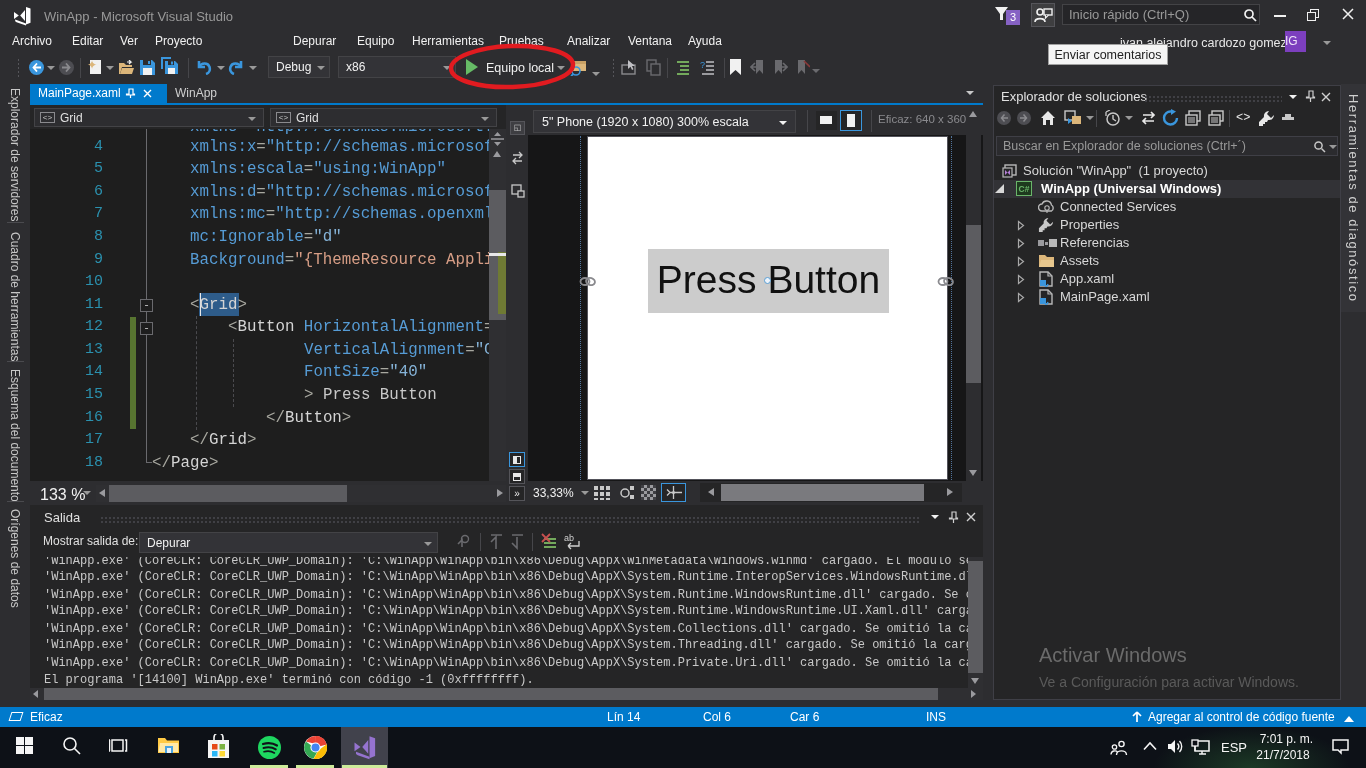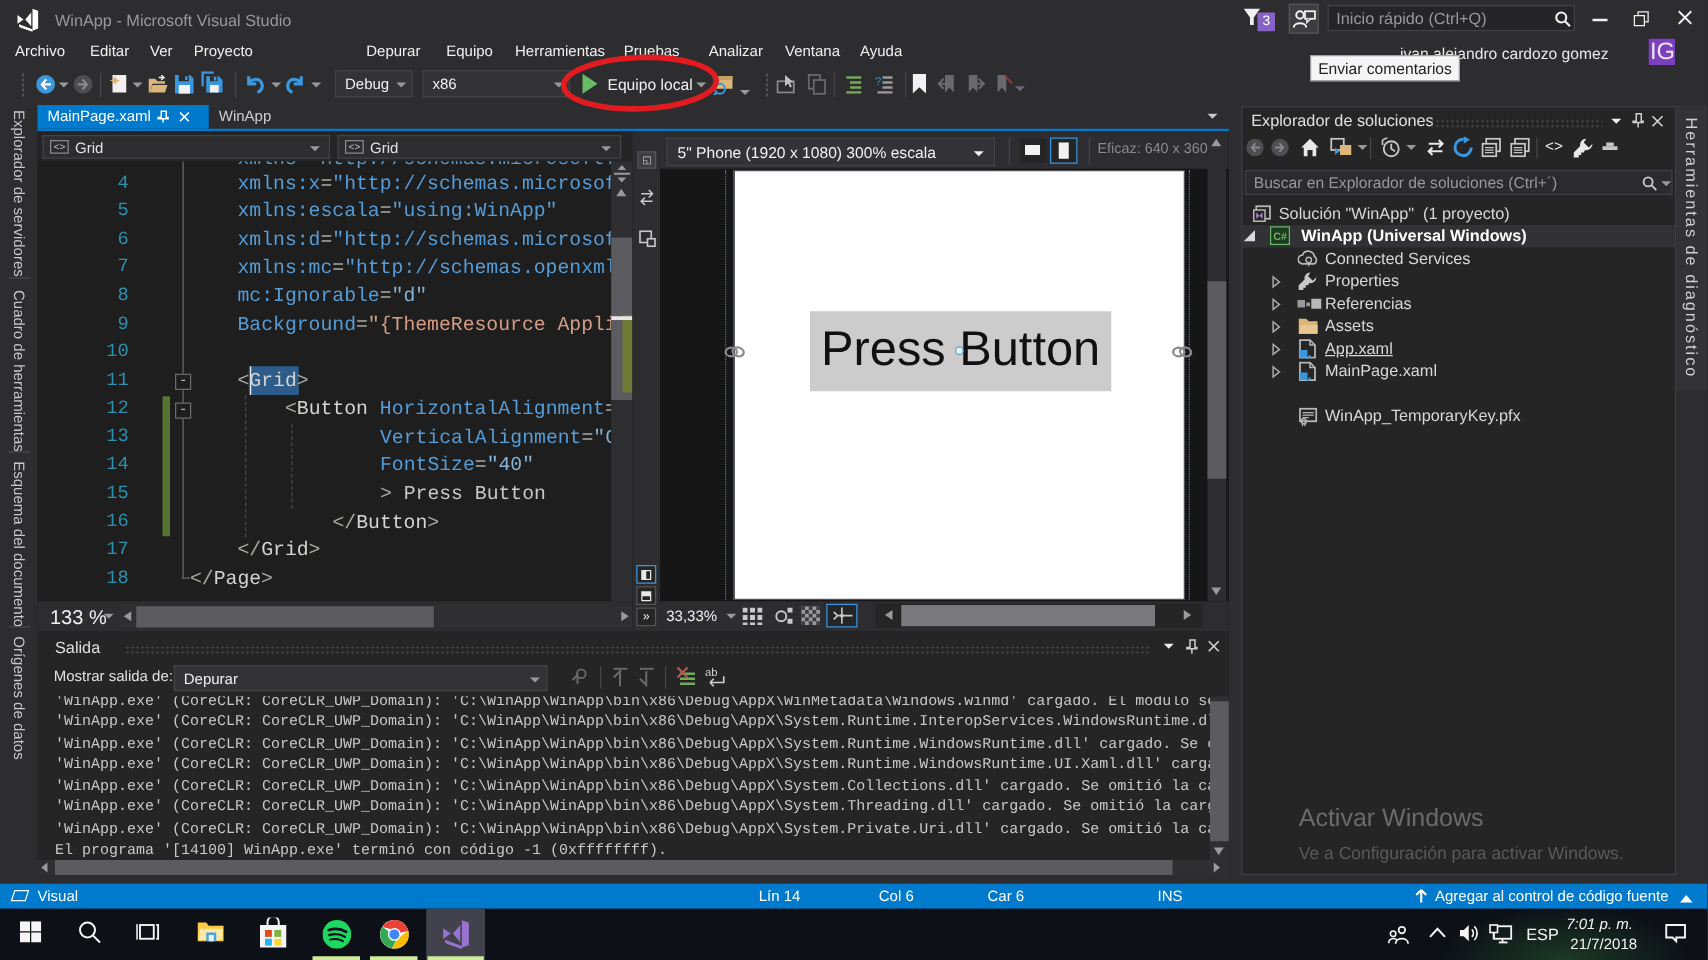--- a/index.html
+++ b/index.html
@@ -74,21 +74,21 @@
     <div class="abs" style="left:225px;top:4px;margin-top:48px;">Compilar</div>
     <div class="abs" style="left:293px;top:4px;">Depurar</div>
     <div class="abs" style="left:357px;top:4px;">Equipo</div>
     <div class="abs" style="left:412px;top:4px;">Herramientas</div>
     <div class="abs" style="left:499px;top:4px;">Pruebas</div>
     <div class="abs" style="left:567px;top:4px;">Analizar</div>
     <div class="abs" style="left:628px;top:4px;">Ventana</div>
     <div class="abs" style="left:688px;top:4px;">Ayuda</div>
     <div class="abs" style="left:1120px;top:6px;font-size:12.5px;color:#e8e8e8;">ivan alejandro cardozo gomez</div>
     <div class="caret abs" style="left:1323px;top:11px;"></div>
-    <div class="abs" style="left:1319px;top:1px;width:21px;height:21px;background:#7c3fbe;color:#efe4f8;font-size:19px;text-align:right;line-height:21px;">IG</div>
+    <div class="abs" style="left:1285px;top:1px;width:21px;height:21px;background:#7c3fbe;color:#efe4f8;font-size:12px;text-align:left;line-height:21px;">IG</div>
   </div>
 
   <div class="abs" id="toolbar" style="left:0;top:52px;width:1366px;height:32px;">
     <div class="abs" style="left:17px;top:6px;width:3px;height:20px;background-image:radial-gradient(circle,#55555a 1px,transparent 1.1px);background-size:3px 4px;"></div>
 
     <div class="abs" style="left:29px;top:8px;width:15px;height:15px;border-radius:8px;background:#3a96dd;"></div>
     <svg class="abs" style="left:32px;top:11px;" width="9" height="9" viewBox="0 0 9 9">
         <path d="M5 0.5 L1.5 4.5 L5 8.5 M1.5 4.5 L9 4.5" stroke="#fff" stroke-width="1.8" fill="none"></path>
       </svg>
     <div class="caret abs" style="left:47px;top:14px;"></div>
@@ -607,61 +607,48 @@
     <div class="trow" style="top:184px;">
       <svg class="abs" style="left:23px;top:4px;" width="8" height="11" viewBox="0 0 8 11">
           <path d="M1.5 1.5 L6.5 5.5 L1.5 9.5 Z" fill="none" stroke="#a8a8a8" stroke-width="1.2"></path>
         </svg>
       <svg class="abs" style="left:45px;top:1px;" width="14" height="16" viewBox="0 0 14 16">
         <path d="M1 15 L1 1 L9 1 L13 5 L13 15 Z" fill="none" stroke="#b8b8b8" stroke-width="1.4"></path>
         <path d="M9 1 L9 5 L13 5" fill="none" stroke="#b8b8b8" stroke-width="1.2"></path>
         <rect x="1" y="9" width="6" height="6" fill="#3a96dd"></rect>
         <path d="M9 13 a4 4 0 0 1 -3 3" stroke="#3a96dd" stroke-width="1.3" fill="none"></path>
       </svg>
-      <div class="abs" style="left:66px;text-decoration:underline;">App.xaml</div>
+      <div class="abs" style="left:66px;">App.xaml</div>
     </div>
     <div class="trow" style="top:202px;">
       <svg class="abs" style="left:23px;top:4px;" width="8" height="11" viewBox="0 0 8 11">
           <path d="M1.5 1.5 L6.5 5.5 L1.5 9.5 Z" fill="none" stroke="#a8a8a8" stroke-width="1.2"></path>
         </svg>
       <svg class="abs" style="left:45px;top:1px;" width="14" height="16" viewBox="0 0 14 16">
         <path d="M1 15 L1 1 L9 1 L13 5 L13 15 Z" fill="none" stroke="#b8b8b8" stroke-width="1.4"></path>
         <path d="M9 1 L9 5 L13 5" fill="none" stroke="#b8b8b8" stroke-width="1.2"></path>
         <rect x="1" y="9" width="6" height="6" fill="#3a96dd"></rect>
         <path d="M9 13 a4 4 0 0 1 -3 3" stroke="#3a96dd" stroke-width="1.3" fill="none"></path>
       </svg>
       <div class="abs" style="left:66px;">MainPage.xaml</div>
     </div>
-    <div class="trow" style="top:238px;">
-      <svg class="abs" style="left:45px;top:1px;" width="15" height="16" viewBox="0 0 15 16">
-        <rect x="1" y="2" width="13" height="10" fill="none" stroke="#b8b8b8" stroke-width="1.4"></rect>
-        <g stroke="#b8b8b8" stroke-width="1">
-            <line x1="3" y1="5" x2="12" y2="5"></line>
-            <line x1="3" y1="7" x2="12" y2="7"></line>
-            <line x1="3" y1="9" x2="8" y2="9"></line>
-          </g>
-        <circle cx="4" cy="12" r="2" fill="none" stroke="#b8b8b8" stroke-width="1.2"></circle>
-        <path d="M3 13.5 L3 16 M5 13.5 L5 16" stroke="#b8b8b8" stroke-width="1.1"></path>
-      </svg>
-      <div class="abs" style="left:66px;">WinApp_TemporaryKey.pfx</div>
-    </div>
 
     <div class="abs" style="left:45px;top:558px;font-size:20px;color:#6b6b6b;">Activar Windows</div>
     <div class="abs" style="left:45px;top:588px;font-size:14px;color:#5a5a5a;">Ve a Configuración para activar Windows.</div>
   </div>
 
   <div class="abs" id="rightstrip" style="left:1341px;top:84px;width:25px;height:616px;background:#2d2d30;">
     <div class="abs" style="left:0;top:0;width:25px;height:228px;background:#333337;"></div>
     <div class="vrot" style="left:20px;top:10px;font-size:13px;letter-spacing:1.6px;color:#d0d0d0;">Herramientas de diagnóstico</div>
   </div>
 
   <div class="abs" style="left:0;top:700px;width:1366px;height:7px;background:#2d2d30;"></div>
   <div class="abs" id="statusbar" style="left:0;top:707px;width:1366px;height:20px;background:#007acc;color:#fff;font-size:12px;">
     <div class="abs" style="left:10px;top:5px;width:12px;height:9px;border:1px solid #fff;transform:skewX(-18deg);"></div>
-    <div class="abs" style="left:30px;top:3px;">Visual</div>
+    <div class="abs" style="left:30px;top:3px;">Eficaz</div>
     <div class="abs" style="left:607px;top:3px;">Lín 14</div>
     <div class="abs" style="left:703px;top:3px;">Col 6</div>
     <div class="abs" style="left:790px;top:3px;">Car 6</div>
     <div class="abs" style="left:926px;top:3px;">INS</div>
     <svg class="abs" style="left:1131px;top:4px;" width="12" height="12" viewBox="0 0 12 12">
       <path d="M6 1 L6 11 M6 1 L2 5 M6 1 L10 5" stroke="#fff" stroke-width="1.7" fill="none"></path>
     </svg>
     <div class="abs" style="left:1148px;top:3px;">Agregar al control de código fuente</div>
     <div class="abs" style="left:1344px;top:9px;width:0;height:0;border-left:5px solid transparent;border-right:5px solid transparent;border-bottom:6px solid #fff;"></div>
   </div>
@@ -752,21 +739,21 @@
       <path d="M10.5 4.5 A4.5 4.5 0 0 1 10.5 10.5 M12.5 2 A8 8 0 0 1 12.5 13" fill="none" stroke="#f5f5f5" stroke-width="1.4"></path>
     </svg>
     <svg class="abs" style="left:1191px;top:12px;" width="19" height="16" viewBox="0 0 19 16">
       <rect x="4" y="2" width="14" height="10" fill="none" stroke="#f5f5f5" stroke-width="1.5"></rect>
       <line x1="8" y1="15" x2="15" y2="15" stroke="#f5f5f5" stroke-width="1.5"></line>
       <line x1="11" y1="12" x2="11" y2="15" stroke="#f5f5f5" stroke-width="1.5"></line>
       <rect x="1" y="1" width="6" height="6" fill="#0d1117" stroke="#f5f5f5" stroke-width="1.3"></rect>
       <path d="M4 7 L4 12" stroke="#f5f5f5" stroke-width="1.3"></path>
     </svg>
     <div class="abs" style="left:1221px;top:13px;font-size:13px;color:#f5f5f5;">ESP</div>
-    <div class="abs" style="left:1253px;top:5px;width:60px;font-size:12px;color:#f5f5f5;text-align:left;font-style:italic;">7:01 p. m.</div>
+    <div class="abs" style="left:1253px;top:5px;width:60px;font-size:12px;color:#f5f5f5;text-align:right;">7:01 p. m.</div>
     <div class="abs" style="left:1253px;top:21px;width:60px;font-size:12px;color:#f5f5f5;text-align:center;">21/7/2018</div>
     <svg class="abs" style="left:1332px;top:12px;" width="17" height="16" viewBox="0 0 17 16">
       <path d="M1 1 L16 1 L16 11 L9 11 L9 14 L6 11 L1 11 Z" fill="none" stroke="#f5f5f5" stroke-width="1.5"></path>
     </svg>
   </div>
 
   <div class="abs" id="overlays" style="left:0;top:0;width:1366px;height:768px;pointer-events:none;">
 
     <svg class="abs" style="left:448px;top:43px;" width="130" height="48" viewBox="0 0 130 48">
       <ellipse cx="64" cy="23.5" rx="61" ry="20.5" fill="none" stroke="#e11b20" stroke-width="4.5" transform="rotate(-2 64 23.5)"></ellipse>

